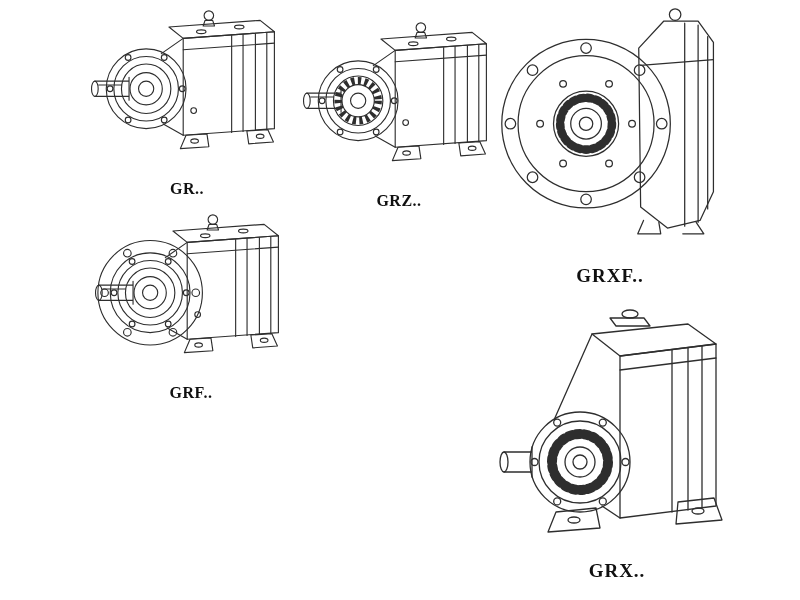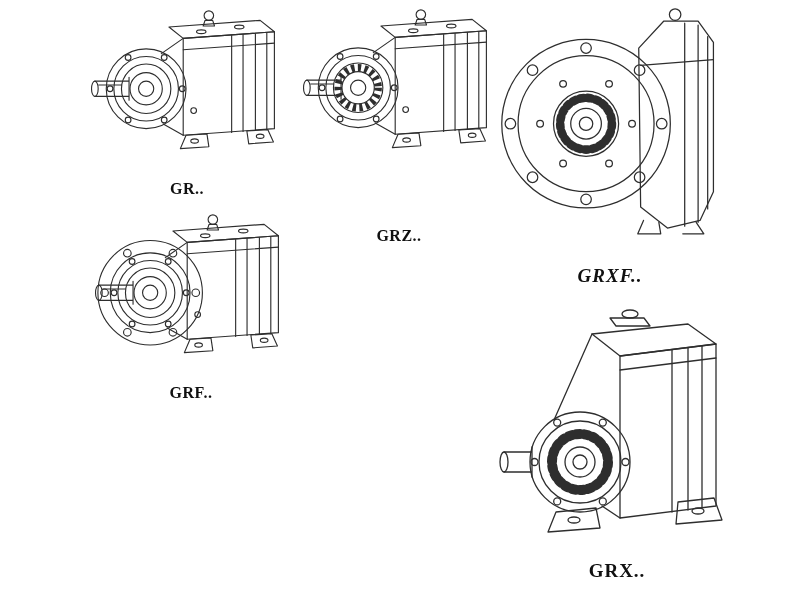--- a/index.html
+++ b/index.html
@@ -9,21 +9,21 @@
   }
   figure.cell{position:absolute;margin:0;display:flex;flex-direction:column;align-items:center;}
   .drawing{display:block;}
   .dark{color:#2e2e2e;}
   .light{color:#bfbfbf;}
   figcaption.label{
     font-weight:bold;font-size:16px;color:#101010;letter-spacing:.5px;
     font-family:"Liberation Serif",serif;white-space:nowrap;
   }
   figcaption.label-lg{font-size:19px;letter-spacing:1px;}
-  .mt20{margin-top:20px;} .mt16{margin-top:16px;} .mt12{margin-top:12px;font-style:italic;} .mt10{margin-top:10px;}
+  .mt20{margin-top:20px;} .mt16{margin-top:16px;} .mt12{margin-top:12px;} .mt10{margin-top:10px;}
   #defs-svg{position:absolute;width:0;height:0;overflow:hidden;}
 </style>
 </head>
 <body>
 
 <svg id="defs-svg" aria-hidden="true">
   <defs>
     <symbol id="sym-gb" viewBox="0 0 210 160">
       <g fill="none" stroke="currentColor" stroke-width="1.2" stroke-linejoin="round" stroke-linecap="round">
         <circle cx="128" cy="8" r="5"></circle>
@@ -137,21 +137,21 @@
 
 <div class="canvas">
 
   <figure class="cell" style="left:84px;top:8px;width:206px;">
     <svg class="drawing dark" viewBox="0 0 210 160" width="200" height="152">
       <use href="#sym-gb"></use>
     </svg>
     <figcaption class="label mt20">GR..</figcaption>
   </figure>
 
-  <figure class="cell" style="left:296px;top:7px;width:206px;gap:48px;">
+  <figure class="cell" style="left:296px;top:20px;width:206px;">
     <svg class="drawing dark" viewBox="0 0 210 160" width="200" height="152">
       <use href="#sym-gb"></use>
       <use href="#sym-teeth"></use>
     </svg>
     <figcaption class="label mt20">GRZ..</figcaption>
   </figure>
 
   <figure class="cell" style="left:492px;top:4px;width:236px;">
     <svg class="drawing dark" viewBox="0 0 240 260" width="230" height="249">
       <use href="#sym-grxf"></use>

